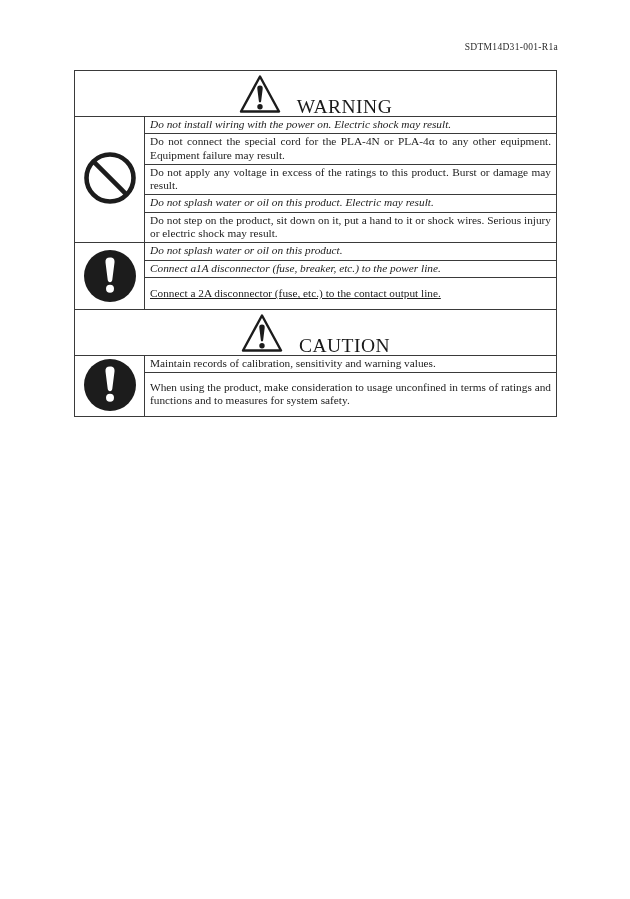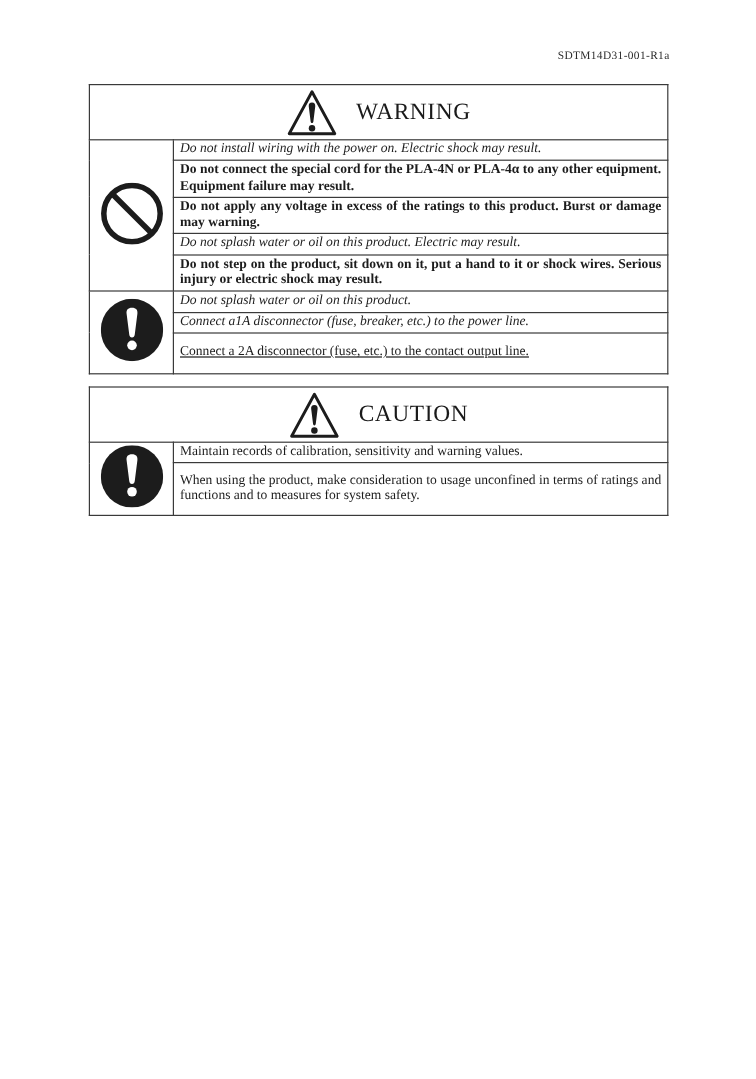--- a/index.html
+++ b/index.html
@@ -25,53 +25,53 @@
   table.safety-table {
     position: absolute;
     left: 74px;
     width: 483px;
     border-collapse: collapse;
     table-layout: fixed;
     border: 1.6px solid #2b2b2b;
     background: #ffffff;
   }
   #warning-table { top: 70px; }
-  #caution-table { top: 322px; }
+  #caution-table { top: 309px; }
 
   td {
     border: 1px solid #3a3a3a;
     padding: 1px 5px 2px 5px;
     font-size: 11.3px;
     line-height: 13.3px;
     vertical-align: top;
     color: #1c1c1c;
   }
   td.header-cell {
     height: 46px;
     vertical-align: middle;
     padding: 2px;
   }
   .header-flex {
     display: flex;
-    align-items: center;
+    align-items: flex-end;
     justify-content: center;
     gap: 16px;
   }
   .hazard-title {
     font-size: 19.5px;
     letter-spacing: 0.5px;
     color: #1a1a1a;
   }
   td.icon-cell {
     text-align: center;
     vertical-align: middle;
     padding: 2px;
   }
   .r-1line  { height: 15px; font-style: italic; }
-  .r-2line  { height: 28px; font-weight: bold; }
+  .r-2line  { height: 28px; }
   .r-last-warning { height: 34px; vertical-align: middle; text-decoration: underline; }
   .r-cau-1  { height: 17px; }
   .r-last-caution { height: 44px; vertical-align: middle; }
   .justify  { text-align: justify; }
   .icon-wrap { display: inline-block; line-height: 0; }
 </style>
 </head>
 <body>
 
 <div class="page">
@@ -107,21 +107,21 @@
             <line x1="9.4" y1="9.4" x2="42.6" y2="42.6" stroke="#1c1c1c" stroke-width="4.6"></line>
           </svg>
         </span>
       </td>
       <td class="r-1line">Do not install wiring with the power on. Electric shock may result.</td>
     </tr>
     <tr>
       <td class="r-2line justify">Do not connect the special cord for the PLA-4N or PLA-4α to any other equipment. Equipment failure may result.</td>
     </tr>
     <tr>
-      <td class="r-2line justify">Do not apply any voltage in excess of the ratings to this product. Burst or damage may warning.</td>
+      <td class="r-2line justify">Do not apply any voltage in excess of the ratings to this product. Burst or damage may result.</td>
     </tr>
     <tr>
       <td class="r-1line">Do not splash water or oil on this product. Electric may result.</td>
     </tr>
     <tr>
       <td class="r-2line justify">Do not step on the product, sit down on it, put a hand to it or shock wires. Serious injury or electric shock may result.</td>
     </tr>
 
     <tr>
       <td rowspan="3" class="icon-cell">

